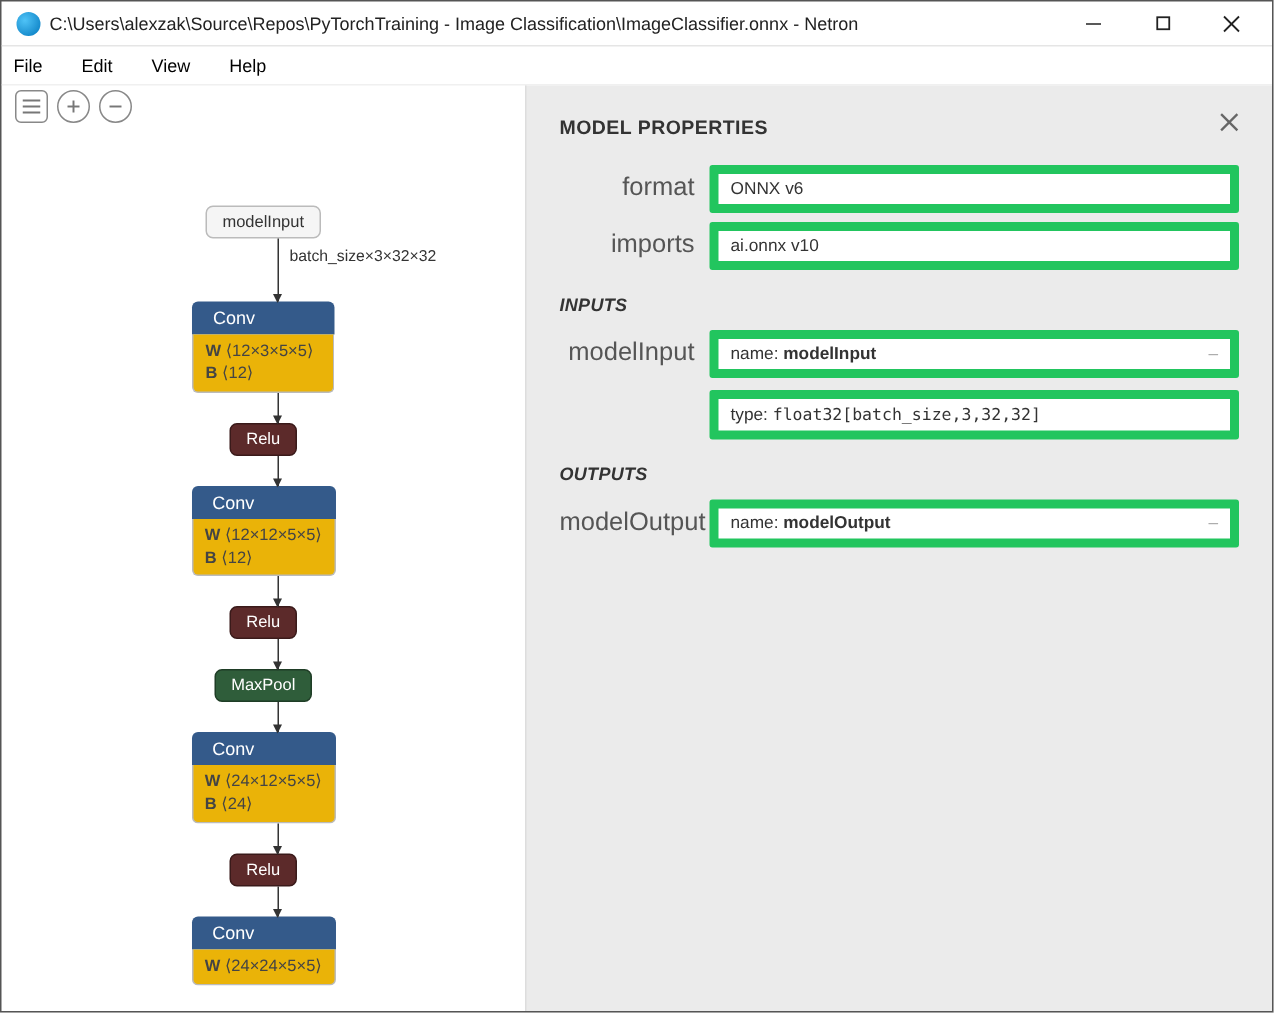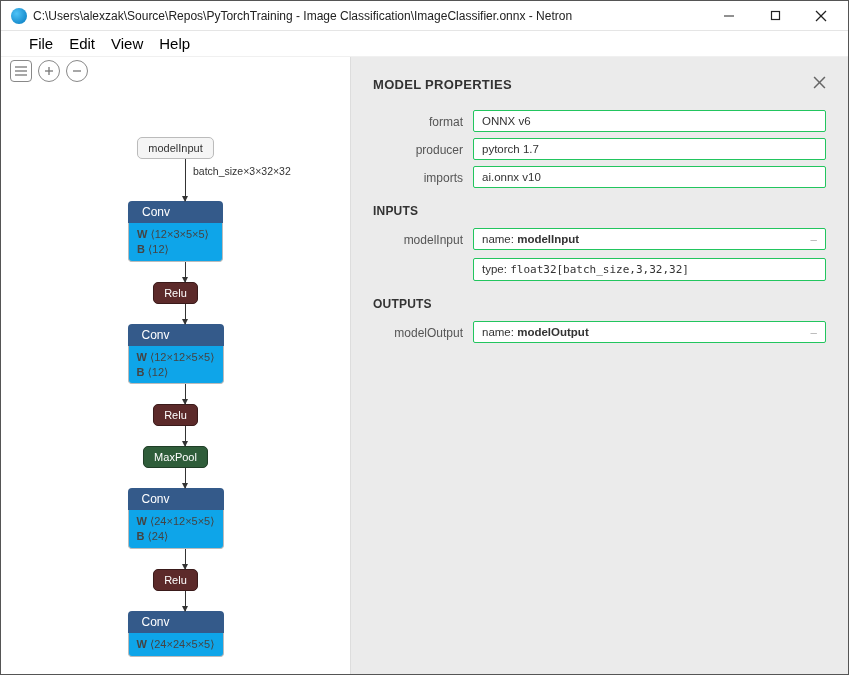--- a/index.html
+++ b/index.html
@@ -2,43 +2,43 @@
 <html><head>
 <meta charset="utf-8">
 <style>
 * { box-sizing: border-box; margin: 0; padding: 0; }
 body { font-family: "Segoe UI", Arial, sans-serif; font-size: 12px; background: #fff; width: 849px; height: 675px; overflow: hidden; border: 1px solid #555; }
 .titlebar { display: flex; align-items: center; height: 30px; border-bottom: 1px solid #e5e5e5; padding: 0 4px; }
 .titlebar .app-icon { width: 16px; height: 16px; border-radius: 50%; background: radial-gradient(circle at 35% 35%, #4fc3f7, #0277bd); margin: 0 6px; }
 .titlebar .title-text { flex: 1; font-size: 12px; color: #222; white-space: nowrap; overflow: hidden; }
 .win-btns { display: flex; }
 .win-btn { width: 46px; height: 30px; display: flex; align-items: center; justify-content: center; font-size: 14px; color: #222; }
-.menubar { display: flex; align-items: center; height: 26px; padding: 0 20px; gap: 0; font-size: 15px; border-bottom: 1px solid #f0f0f0;}
+.menubar { display: flex; align-items: center; height: 26px; padding: 0 0; gap: 10px; font-size: 12px; border-bottom: 1px solid #f0f0f0;}
 .menubar span { padding: 2px 8px; }
 .toolbar { position: absolute; top: 60px; left: 10px; display: flex; gap: 6px; z-index: 5; }
 .tool-btn { width: 22px; height: 22px; border: 1.2px solid #888; border-radius: 4px; display: flex; align-items: center; justify-content: center; color: #666; font-size: 13px; }
 .tool-btn.round { border-radius: 50%; }
 .content { display: flex; height: calc(100% - 56px); }
 .canvas { position: relative; flex: 1; overflow: hidden; }
 .graph { position: absolute; left: 50%; top: 80px; transform: translateX(-50%); display: flex; flex-direction: column; align-items: center; }
 .node { border-radius: 5px; font-size: 11px; text-align: center; }
 .node.input { border: 1px solid #bbb; background: #f5f5f5; padding: 4px 10px; color: #333; }
 .node.op { background: #345a8a; color: #fff; padding: 4px 14px; font-size: 12px; min-width: 95px; text-align: left; border-radius: 4px 4px 0 0;}
 .node.relu { background: #5c2a2a; color: #fff; padding: 4px 10px; border: 1px solid #3a1a1a;}
 .node.pool { background: #2f5d3a; color: #fff; padding: 4px 10px; border: 1px solid #1f3d26;}
-.params { border: 1px solid #bbb; border-top: none; border-radius: 0 0 4px 4px; background: #0ea5e9; font-size: 11px; text-align: left; padding: 4px 8px; min-width: 95px; color: #444; line-height: 1.35;}
+.params { border: 1px solid #bbb; border-top: none; border-radius: 0 0 4px 4px; background: #eab308; font-size: 11px; text-align: left; padding: 4px 8px; min-width: 95px; color: #444; line-height: 1.35;}
 .arrow { width: 1px; background: #333; position: relative; margin-left: 20px; }
 .arrow::after { content: ""; position: absolute; bottom: -1px; left: -3px; border-left: 3.5px solid transparent; border-right: 3.5px solid transparent; border-top: 6px solid #333; }
 .edge-label { position: absolute; font-size: 10.5px; color: #333; white-space: nowrap; }
 .panel { width: 498px; background: #ebebeb; padding: 20px 22px; overflow-y: auto; border-left: 1px solid #ddd; position: relative; }
 .panel h2 { font-size: 13px; font-weight: bold; letter-spacing: 0.3px; color: #333; margin-bottom: 18px; }
-.section-title { font-size: 12px; font-weight: bold; color: #333; margin: 16px 0 10px 0; letter-spacing: 0.2px;}
+.section-title { font-size: 12px; font-weight: bold; color: #333; margin: 16px 0 10px 0; letter-spacing: 0.2px; font-style: italic;}
 .prop-row { display: flex; margin-bottom: 6px; align-items: flex-start; gap: 10px;}
-.prop-label { width: 90px; text-align: right; font-size: 12px; color: #555; padding-top: 5px;}
-.prop-value { flex: 1; background: #fff; border: 1px solid #22c55e; padding: 4px 8px; font-size: 11.5px; color: #333; border-radius: 2px; }
+.prop-label { width: 90px; text-align: right; font-size: 17px; color: #555; padding-top: 5px;}
+.prop-value { flex: 1; background: #fff; border: 6px solid #22c55e; padding: 4px 8px; font-size: 11.5px; color: #333; border-radius: 2px; }
 .prop-value + .prop-value { margin-top: 4px; }
 .prop-stack { flex: 1; display: flex; flex-direction: column; gap: 4px; }
 .close-x { position: absolute; top: 18px; right: 22px; font-size: 16px; color: #666; cursor: pointer; }
 .mono { font-family: Consolas, monospace; font-size: 11px; }
 .bold { font-weight: bold; }
 .expand-dash { float: right; color: #aaa; }
 </style>
 </head>
 <body>
 
@@ -153,24 +153,20 @@
           <line x1="11" y1="1" x2="1" y2="11" stroke="#666" stroke-width="1.4"></line>
         </svg>
     </div>
     <h2>MODEL PROPERTIES</h2>
 
     <div class="prop-row">
       <div class="prop-label">format</div>
       <div class="prop-value">ONNX v6</div>
     </div>
     <div class="prop-row">
-      <div class="prop-label">producer</div>
-      <div class="prop-value">pytorch 1.7</div>
-    </div>
-    <div class="prop-row">
       <div class="prop-label">imports</div>
       <div class="prop-value">ai.onnx v10</div>
     </div>
 
     <div class="section-title">INPUTS</div>
     <div class="prop-row">
       <div class="prop-label">modelInput</div>
       <div class="prop-stack">
         <div class="prop-value"><span>name: </span><span class="bold">modelInput</span><span class="expand-dash">–</span></div>
         <div class="prop-value"><span>type: </span><span class="mono">float32[batch_size,3,32,32]</span></div>

